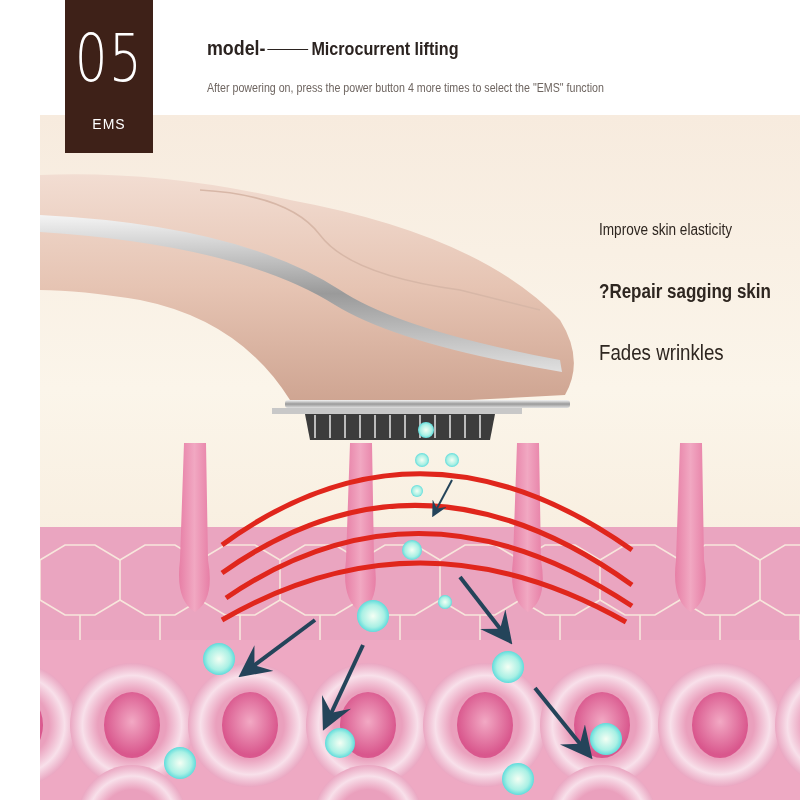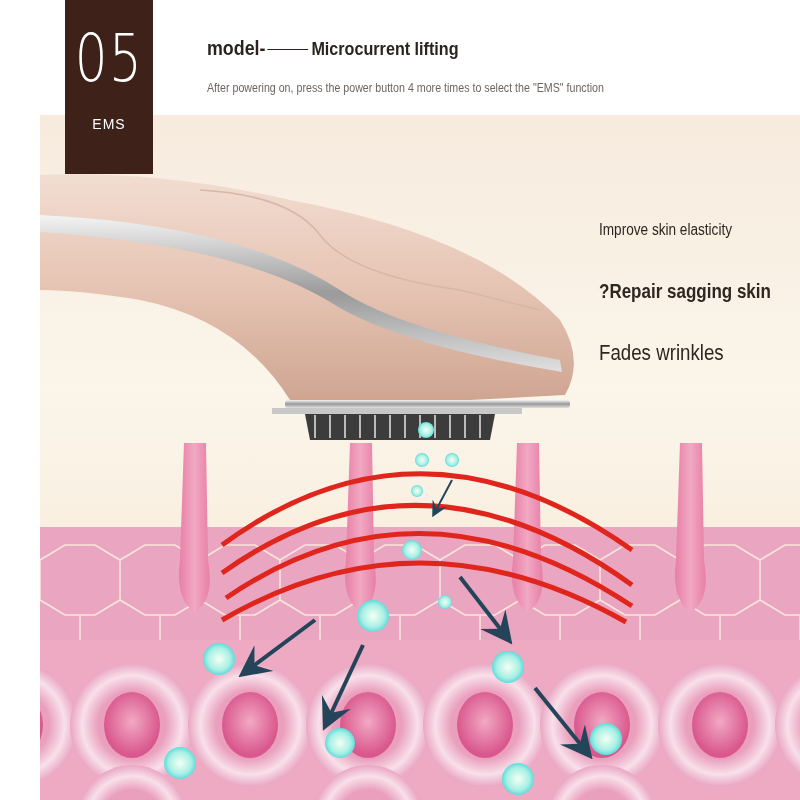--- a/index.html
+++ b/index.html
@@ -1,18 +1,18 @@
 <!DOCTYPE html>
 <html><head>
 <meta charset="utf-8">
 <style>
   html, body { margin: 0; padding: 0; }
   body { width: 800px; height: 800px; overflow: hidden; background: #ffffff; position: relative; font-family: "Liberation Sans", sans-serif; }
   .header { position: absolute; left: 0; top: 0; width: 800px; height: 115px; background: #ffffff; }
-  .badge { position: absolute; left: 65px; top: 0; width: 88px; height: 174px; background: #3e2118; z-index: 5; color: #fff; text-align: center; }
+  .badge { position: absolute; left: 65px; top: 0; width: 88px; height: 153px; background: #3e2118; z-index: 5; color: #fff; text-align: center; }
   .badge-num { position: absolute; left: 0; right: 0; top: 26px; font-family: "DejaVu Sans", sans-serif; font-size: 66px; font-weight: 300; letter-spacing: 2px; transform: scaleX(0.78); line-height: 1; }
   .badge-label { position: absolute; left: 0; right: 0; top: 116px; font-size: 14px; letter-spacing: 1px; }
   .title { position: absolute; left: 207px; top: 36px; font-size: 21px; font-weight: bold; color: #2b2320; transform: scaleX(0.85); transform-origin: left; white-space: nowrap; }
   .title .dash { display: inline-block; width: 48px; height: 1px; background: #2b2320; vertical-align: middle; margin: 0 4px 0 2px; }
   .title .sub { font-size: 19px; font-weight: bold; }
   .subtitle { position: absolute; left: 207px; top: 80px; font-size: 13px; color: #6e6560; transform: scaleX(0.82); transform-origin: left; white-space: nowrap; }
   .scene { position: absolute; left: 0; top: 115px; width: 800px; height: 685px; background: linear-gradient(180deg, #f7ebde 0%, #fbf5ea 40%, #f4e4cf 100%); overflow: hidden; margin-left: 40px; }
   .feature { position: absolute; left: 559px; color: #2e2620; white-space: nowrap; transform: scaleX(0.85); transform-origin: left; }
   .f1 { top: 106px; font-size: 16px; }
   .f2 { top: 165px; font-size: 20px; font-weight: bold; }

